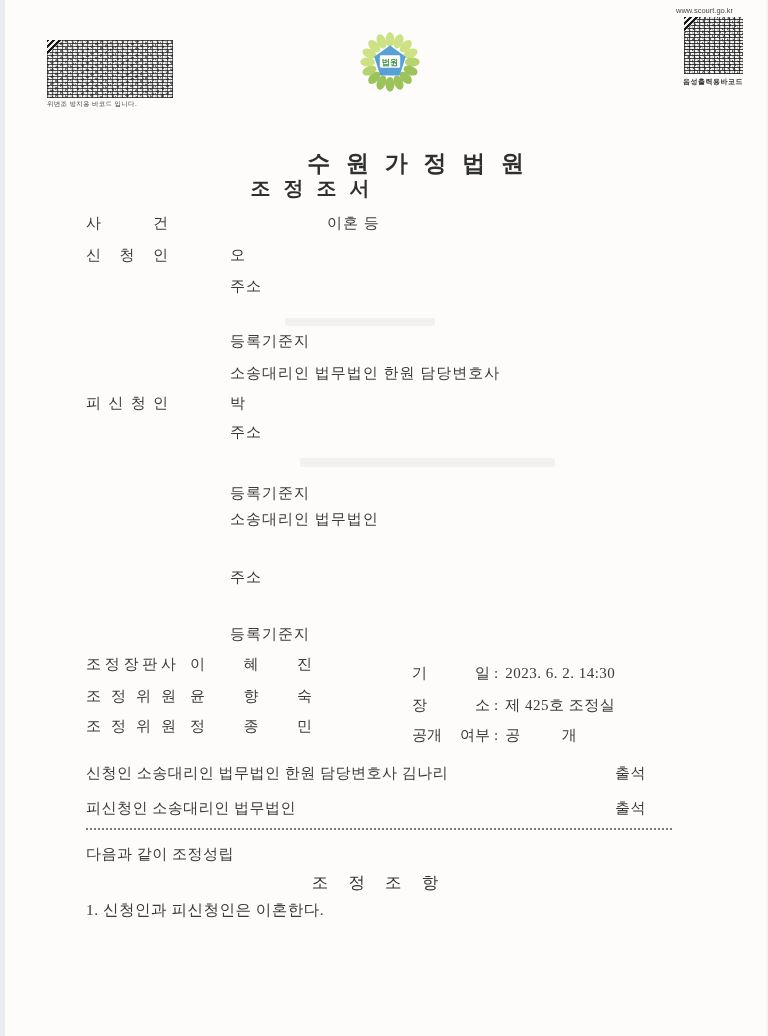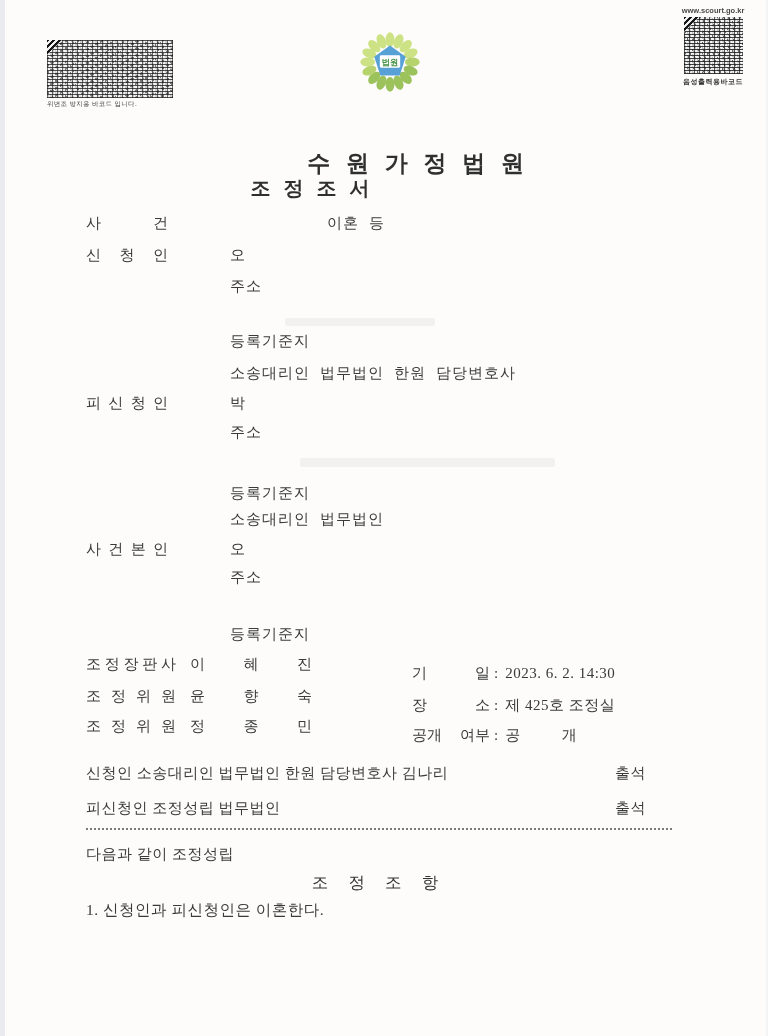--- a/index.html
+++ b/index.html
@@ -35,23 +35,23 @@
     position:absolute;top:0;left:0;width:15px;height:15px;
     background:repeating-linear-gradient(135deg,#161616 0 2px,#f0f0f0 2px 4px);
     clip-path:polygon(0 0,100% 0,0 100%);
   }
   .caption-left{
     position:absolute;left:47px;top:100px;width:130px;
     font-family:"Liberation Sans","DejaVu Sans",sans-serif;
     font-size:6.5px;color:#3d3d3d;letter-spacing:.3px;
   }
   .url-right{
-    position:absolute;left:676px;top:6px;width:74px;text-align:center;
+    position:absolute;left:676px;top:6px;width:74px;text-align:left;
     font-family:"Liberation Sans","DejaVu Sans",sans-serif;
-    font-size:7.5px;font-weight:bold;color:#4a4a4a;
+    font-size:7.5px;font-weight:normal;color:#4a4a4a;
   }
   .caption-right{
     position:absolute;left:676px;top:77px;width:74px;text-align:center;
     font-family:"Liberation Sans","DejaVu Sans",sans-serif;
     font-size:7px;font-weight:bold;color:#333;letter-spacing:.5px;
   }
   .emblem{position:absolute;left:345px;top:30px;width:90px;height:64px;}
 
   
   .title1{
@@ -60,21 +60,21 @@
   }
   .title2{
     position:absolute;left:0;top:175px;width:624px;text-align:center;
     font-size:20px;font-weight:600;color:#2f2f2f;letter-spacing:4px;white-space:nowrap;
   }
 
   
   .content{position:absolute;left:86px;top:0;width:586px;height:1036px;}
   .prow{position:absolute;left:0;width:586px;font-size:15px;white-space:nowrap;line-height:1.15;}
   .plabel{display:inline-block;width:82px;text-align:justify;text-align-last:justify;vertical-align:top;}
-  .pvalue{display:inline-block;margin-left:62px;letter-spacing:1px;font-family:Liberation Mono, monospace;}
+  .pvalue{display:inline-block;margin-left:62px;letter-spacing:1px;}
   .pvalue.case-indent{margin-left:159px;}
 
   .panel-row{position:absolute;left:0;width:586px;font-size:15px;white-space:nowrap;line-height:1.15;}
   .prole{display:inline-block;width:90px;text-align:justify;text-align-last:justify;}
   .pname{display:inline-block;width:122px;margin-left:14px;text-align:justify;text-align-last:justify;}
   .meta{position:absolute;left:326px;top:0;white-space:nowrap;margin-top:9px;}
   .mlabel{display:inline-block;width:78px;text-align:justify;text-align-last:justify;}
   .mcolon{display:inline-block;margin:0 7px 0 4px;}
   .mvalue{letter-spacing:.5px;}
   .mvalue.spread{display:inline-block;width:72px;text-align:justify;text-align-last:justify;}
@@ -159,23 +159,20 @@
   </div>
   <div class="prow" style="top:424px">
     <span class="plabel"></span><span class="pvalue">주소</span>
   </div>
   <div class="prow" style="top:485px">
     <span class="plabel"></span><span class="pvalue">등록기준지</span>
   </div>
   <div class="prow" style="top:511px">
     <span class="plabel"></span><span class="pvalue">소송대리인 법무법인</span>
   </div>
-  <div class="prow" style="top:541px">
-    <span class="plabel">사 건 본 인</span><span class="pvalue">오</span>
-  </div>
   <div class="prow" style="top:569px">
     <span class="plabel"></span><span class="pvalue">주소</span>
   </div>
   <div class="prow" style="top:626px">
     <span class="plabel"></span><span class="pvalue">등록기준지</span>
   </div>
 
   <div class="panel-row" style="top:656px">
     <span class="prole">조 정 장 판 사</span><span class="pname">이 혜 진</span>
     <span class="meta">
@@ -193,21 +190,21 @@
     <span class="meta">
       <span class="mlabel">공개 여부</span><span class="mcolon">:</span><span class="mvalue spread">공 개</span>
     </span>
   </div>
 
   <div class="att-row" style="top:765px">
     <span>신청인 소송대리인 법무법인 한원 담당변호사 김나리</span>
     <span class="att-status">출석</span>
   </div>
   <div class="att-row" style="top:800px">
-    <span>피신청인 조정성립 법무법인</span>
+    <span>피신청인 소송대리인 법무법인</span>
     <span class="att-status">출석</span>
   </div>
 
   <div class="dotted-sep"></div>
 
   <div class="intro">다음과 같이 조정성립</div>
   <div class="section-title">조 정 조 항</div>
   <div class="clause">1. 신청인과 피신청인은 이혼한다.</div>
 
 </div>

